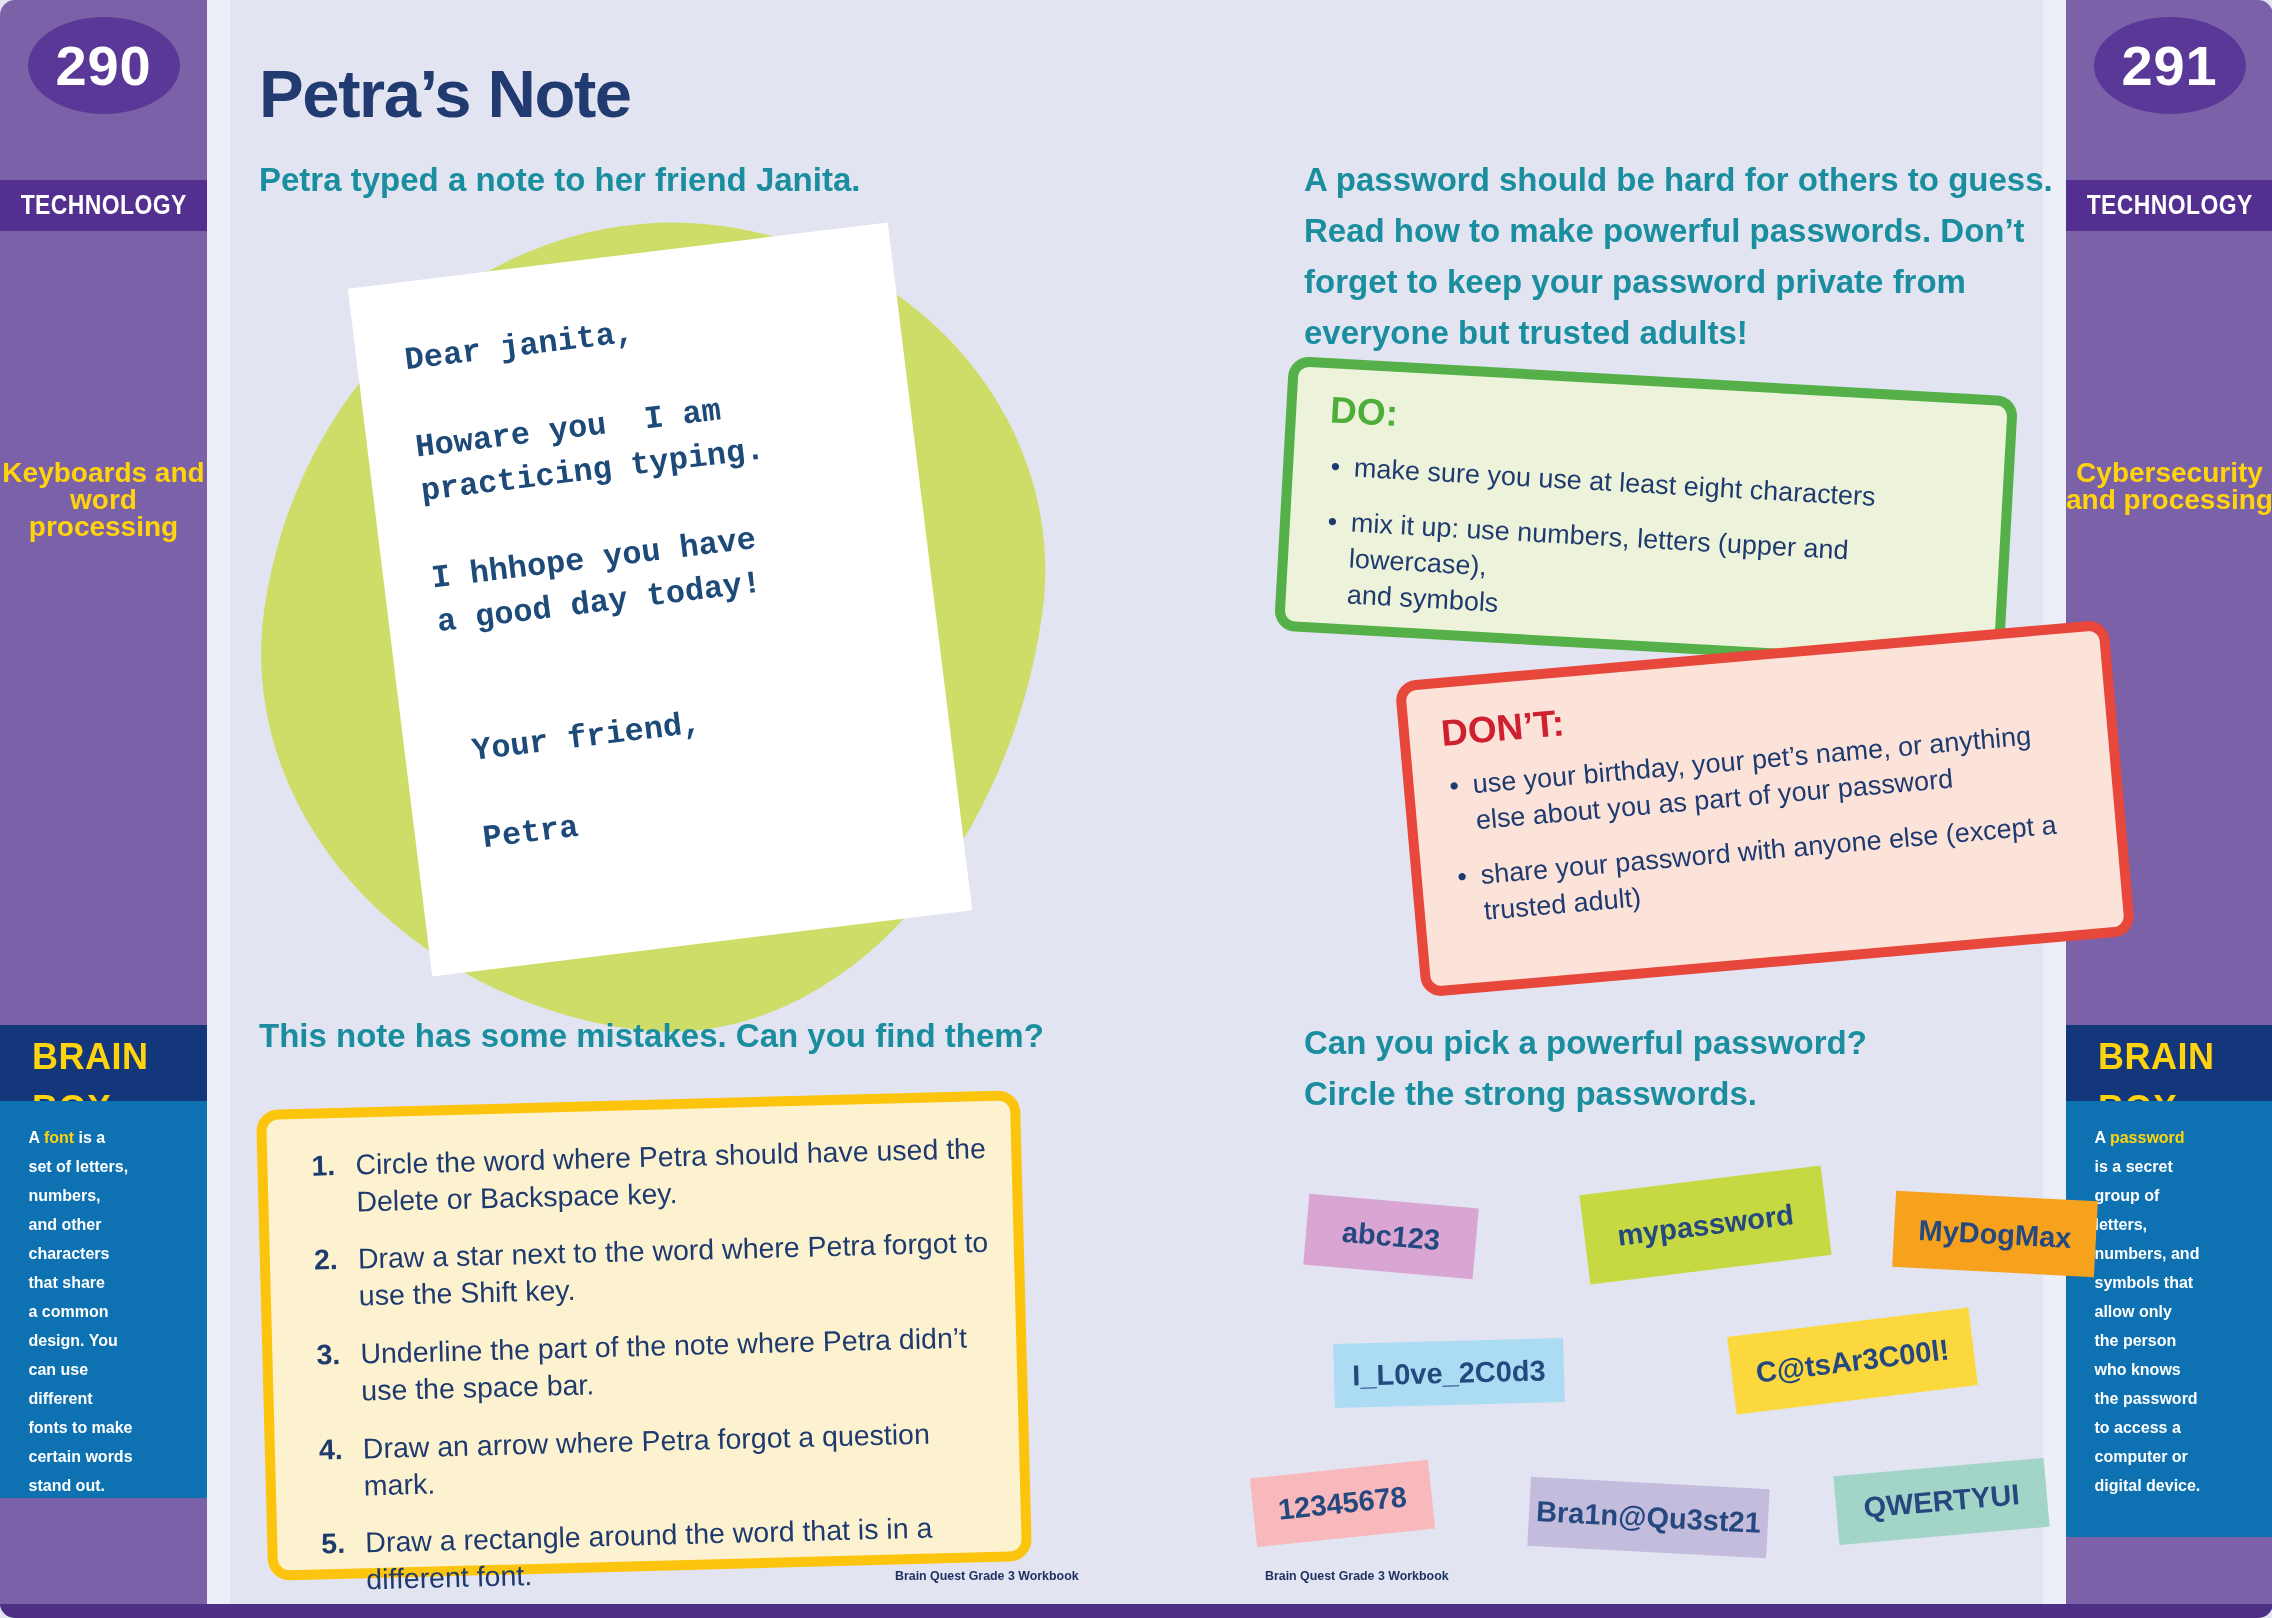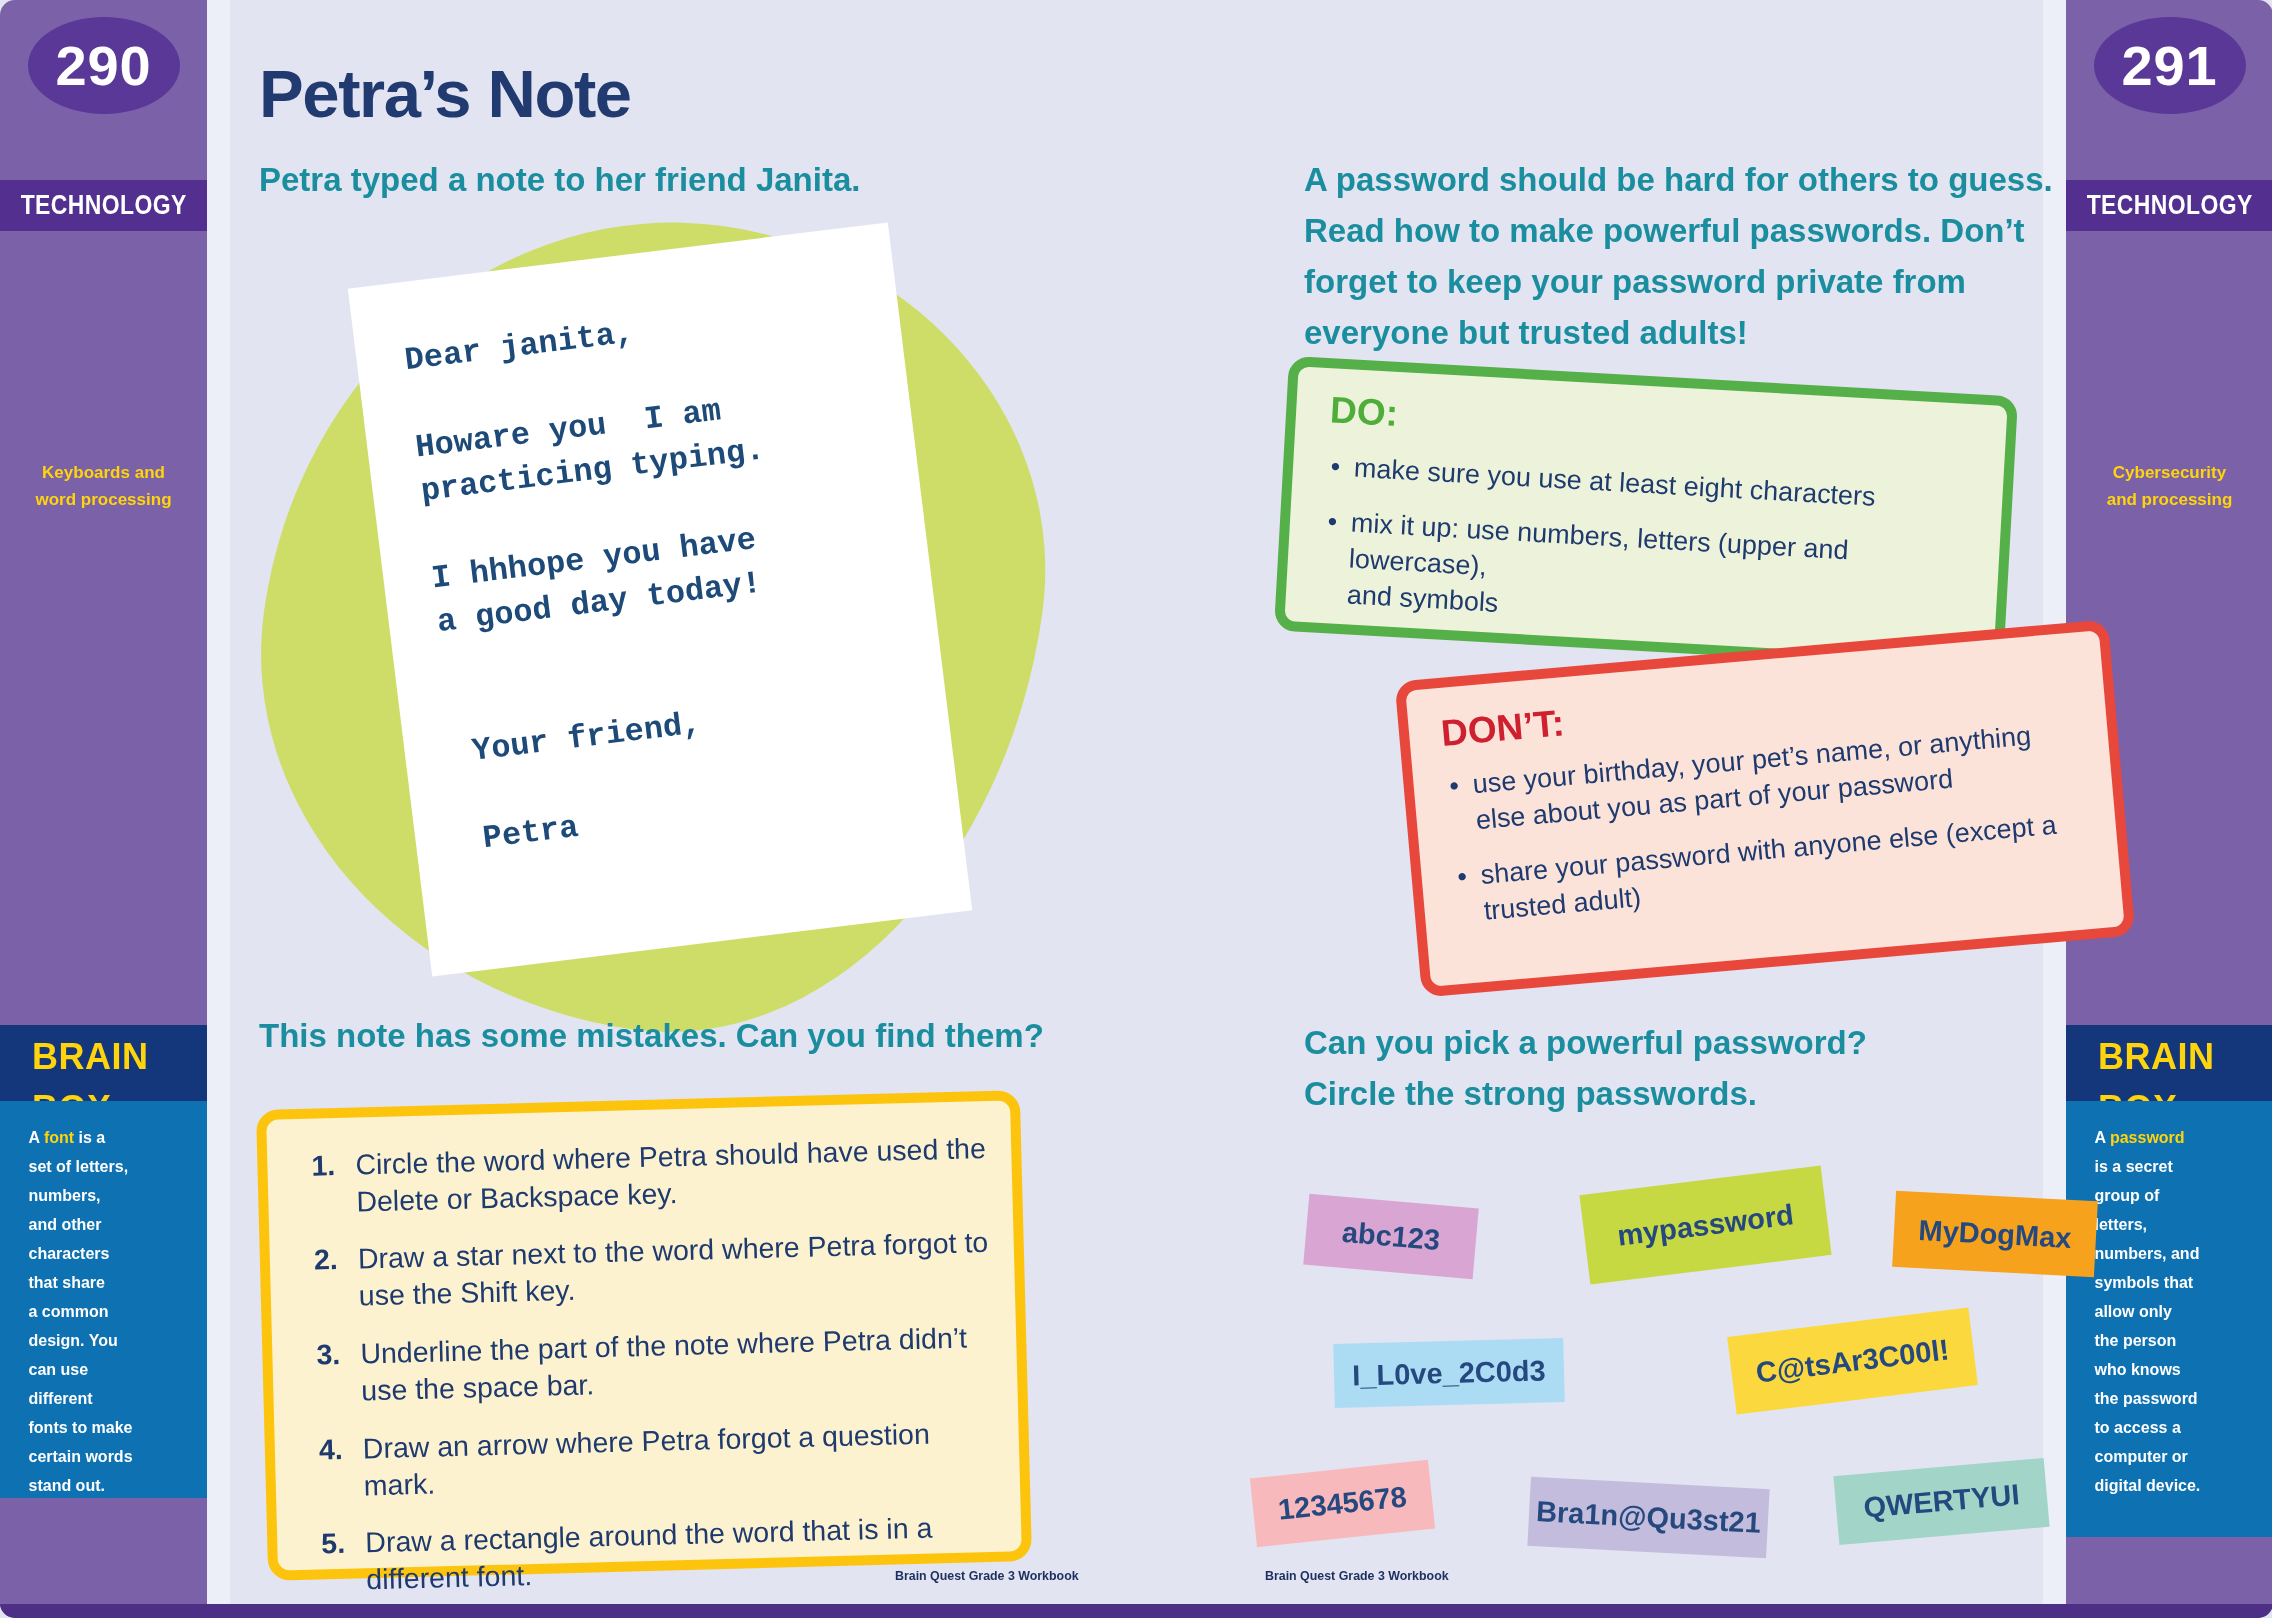--- a/index.html
+++ b/index.html
@@ -13,21 +13,21 @@
   
   .sidebar{position:absolute;top:0;width:207px;height:1618px;background:#7a61a8;z-index:1;}
   .sidebar.left{left:0;} .sidebar.right{left:2066px;}
   .page-circle{position:absolute;top:17.4px;left:27.5px;width:152px;height:97px;
     background:#5a3897;border-radius:50%;display:flex;align-items:center;justify-content:center;}
   .page-num{color:#fff;font-size:56px;font-weight:bold;letter-spacing:0.9px;}
   .tech-band{position:absolute;top:180px;left:0;width:207px;height:51px;background:#533090;
     display:flex;align-items:center;justify-content:center;}
   .tech-band span{color:#fff;font-size:27px;font-weight:bold;letter-spacing:0.5px;transform:scaleX(.85);}
   .topic{position:absolute;top:459px;left:0;width:207px;text-align:center;color:#ffd40d;
-    font-size:17px;font-weight:bold;line-height:27px;white-space:pre-line;}
+    font-size:28px;font-weight:bold;line-height:27px;white-space:pre-line;}
   .bb-head{position:absolute;top:1025px;left:0;width:207px;height:76px;background:#14377c;}
   .bb-head span{display:block;width:142px;padding:6px 0 0 32px;color:#ffd40d;
     font-size:36px;line-height:52px;font-weight:bold;letter-spacing:0.5px;}
   .bb-body{position:absolute;top:1101px;left:0;width:207px;background:#0e71b1;
     box-sizing:border-box;padding:22px 23px 0 28.5px;color:#fff;font-size:16px;font-weight:bold;
     line-height:29px;white-space:pre-line;}
   .sidebar.left .bb-body{height:397px;} .sidebar.right .bb-body{height:436px;}
   .bb-key{color:#ffd40d;}
   .bottom-strip{position:absolute;left:0;top:1604px;width:2273px;height:14.7px;background:#4d2f86;z-index:3;}
 

